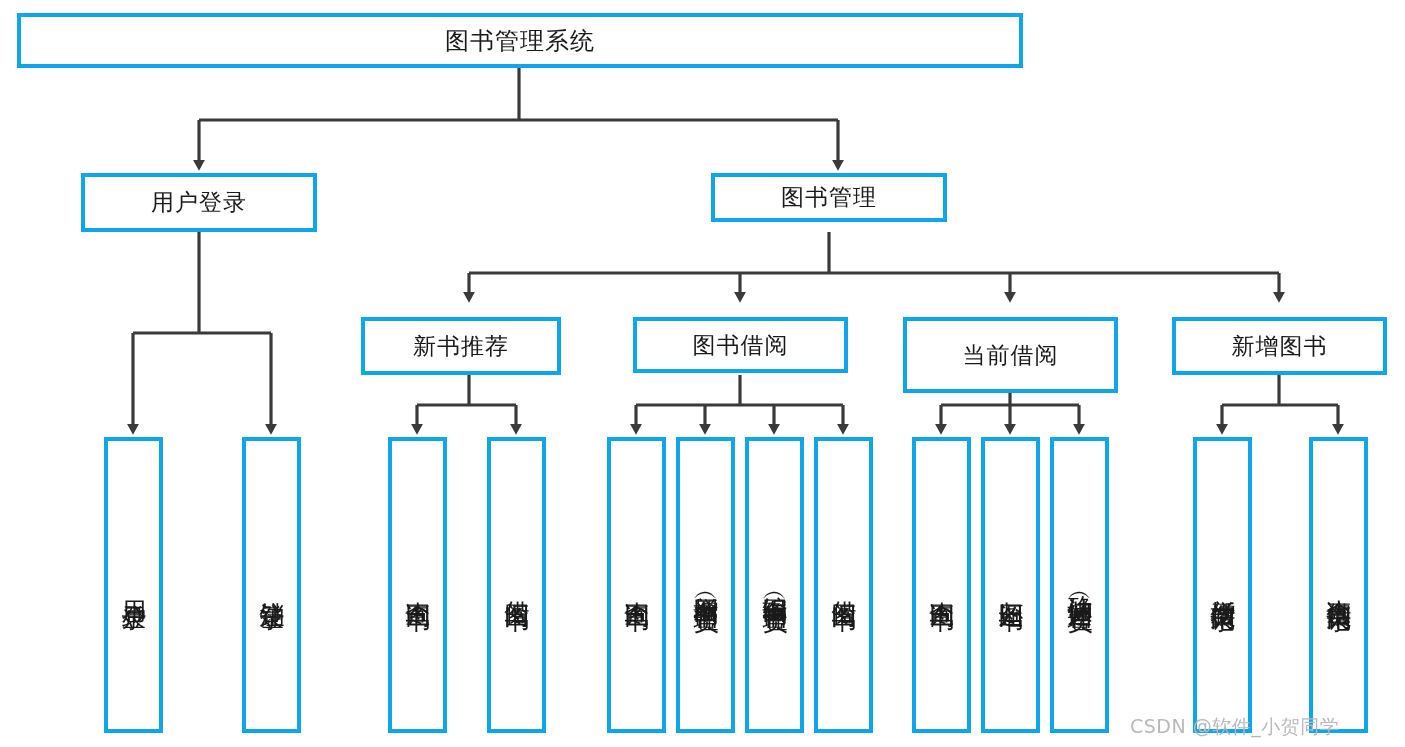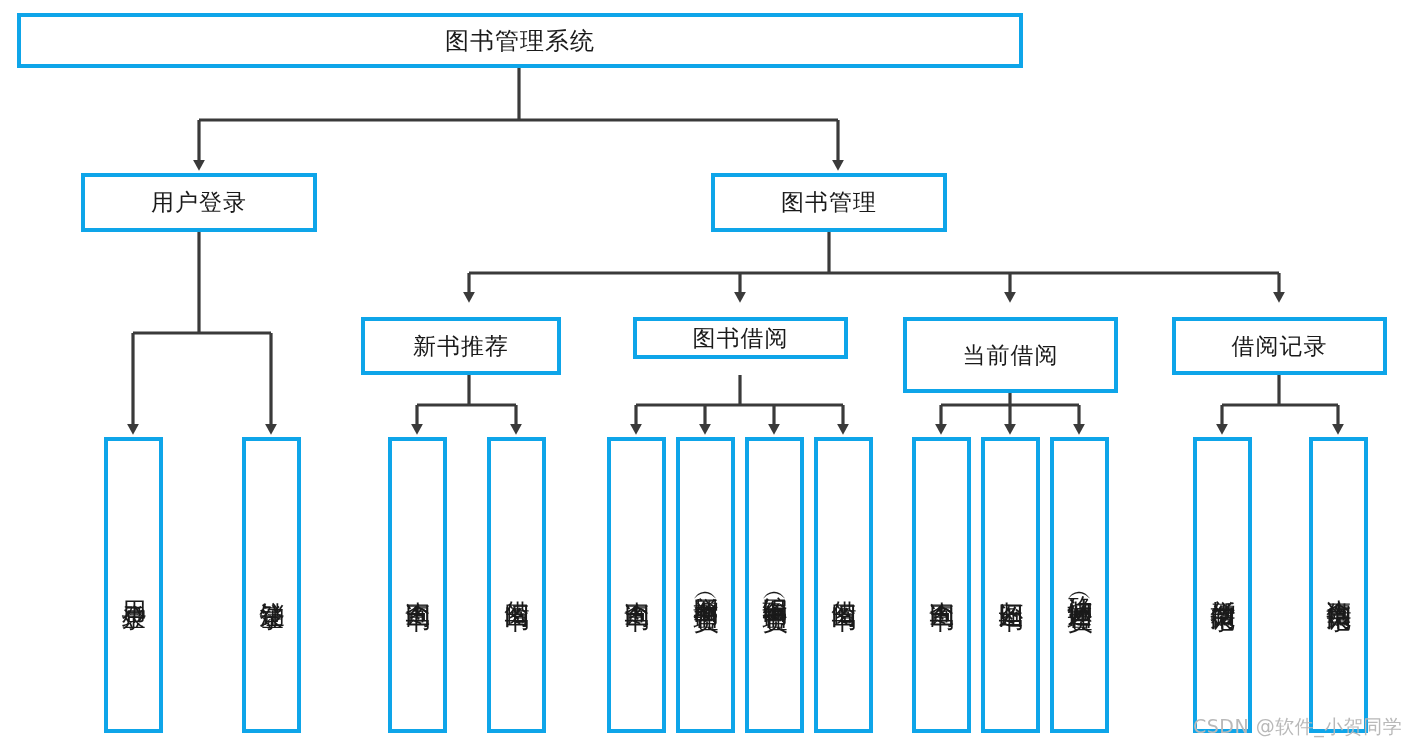--- a/index.html
+++ b/index.html
@@ -120,35 +120,35 @@
     </g>
   </svg>
 
   <div class="node horiz root" style="left:17px; top:13px; width:1006px; height:55px;">
     <span>图书管理系统</span>
   </div>
 
   <div class="node horiz" style="left:81px; top:173px; width:236px; height:59px;">
     <span>用户登录</span>
   </div>
-  <div class="node horiz" style="left:711px; top:173px; width:236px; height:59px;">
+  <div class="node horiz" style="left:711px; top:173px; width:236px; height:49px;">
     <span>图书管理</span>
   </div>
 
   <div class="node horiz" style="left:361px; top:317px; width:200px; height:58px;align-items:center;">
     <span>新书推荐</span>
   </div>
-  <div class="node horiz" style="left:633px; top:317px; width:215px; height:42px;justify-content:center;">
+  <div class="node horiz" style="left:633px; top:317px; width:215px; height:56px;justify-content:center;">
     <span>图书借阅</span>
   </div>
   <div class="node horiz" style="left:903px; top:317px; width:215px; height:76px;">
     <span>当前借阅</span>
   </div>
   <div class="node horiz" style="left:1172px; top:317px; width:215px; height:58px;">
-    <span>借阅记录</span>
+    <span>新增图书</span>
   </div>
 
   <div class="node vert" style="left:104px; top:437px; width:59px; height:296px;">
     <span class="vtext">用户登录</span>
   </div>
   <div class="node vert" style="left:242px; top:437px; width:59px; height:296px;">
     <span class="vtext">注销登录</span>
   </div>
 
   <div class="node vert" style="left:388px; top:437px; width:59px; height:296px;">
@@ -181,15 +181,15 @@
     <span class="vtext">确认归还（管理员）</span>
   </div>
 
   <div class="node vert" style="left:1193px; top:437px; width:59px; height:296px;">
     <span class="vtext">新增借阅记录</span>
   </div>
   <div class="node vert" style="left:1309px; top:437px; width:59px; height:296px;">
     <span class="vtext">查询借阅记录</span>
   </div>
 
-  <div class="watermark" style="left:1193px; top:714px;">CSDN @软件_小贺同学</div>
+  <div class="watermark" style="left:1130px; top:714px;">CSDN @软件_小贺同学</div>
 
 </div>
 
 </body></html>

